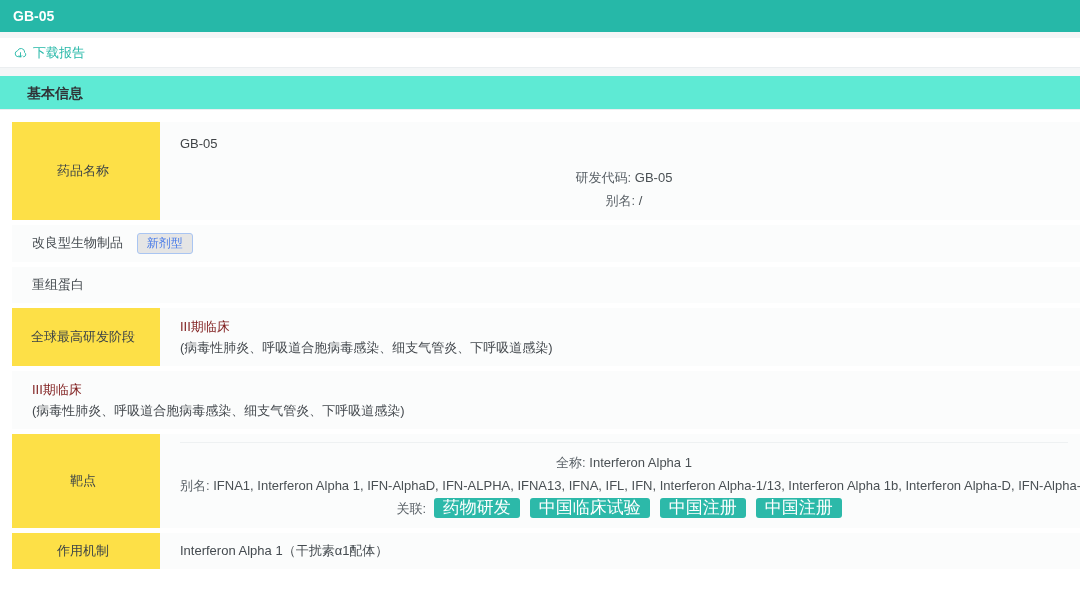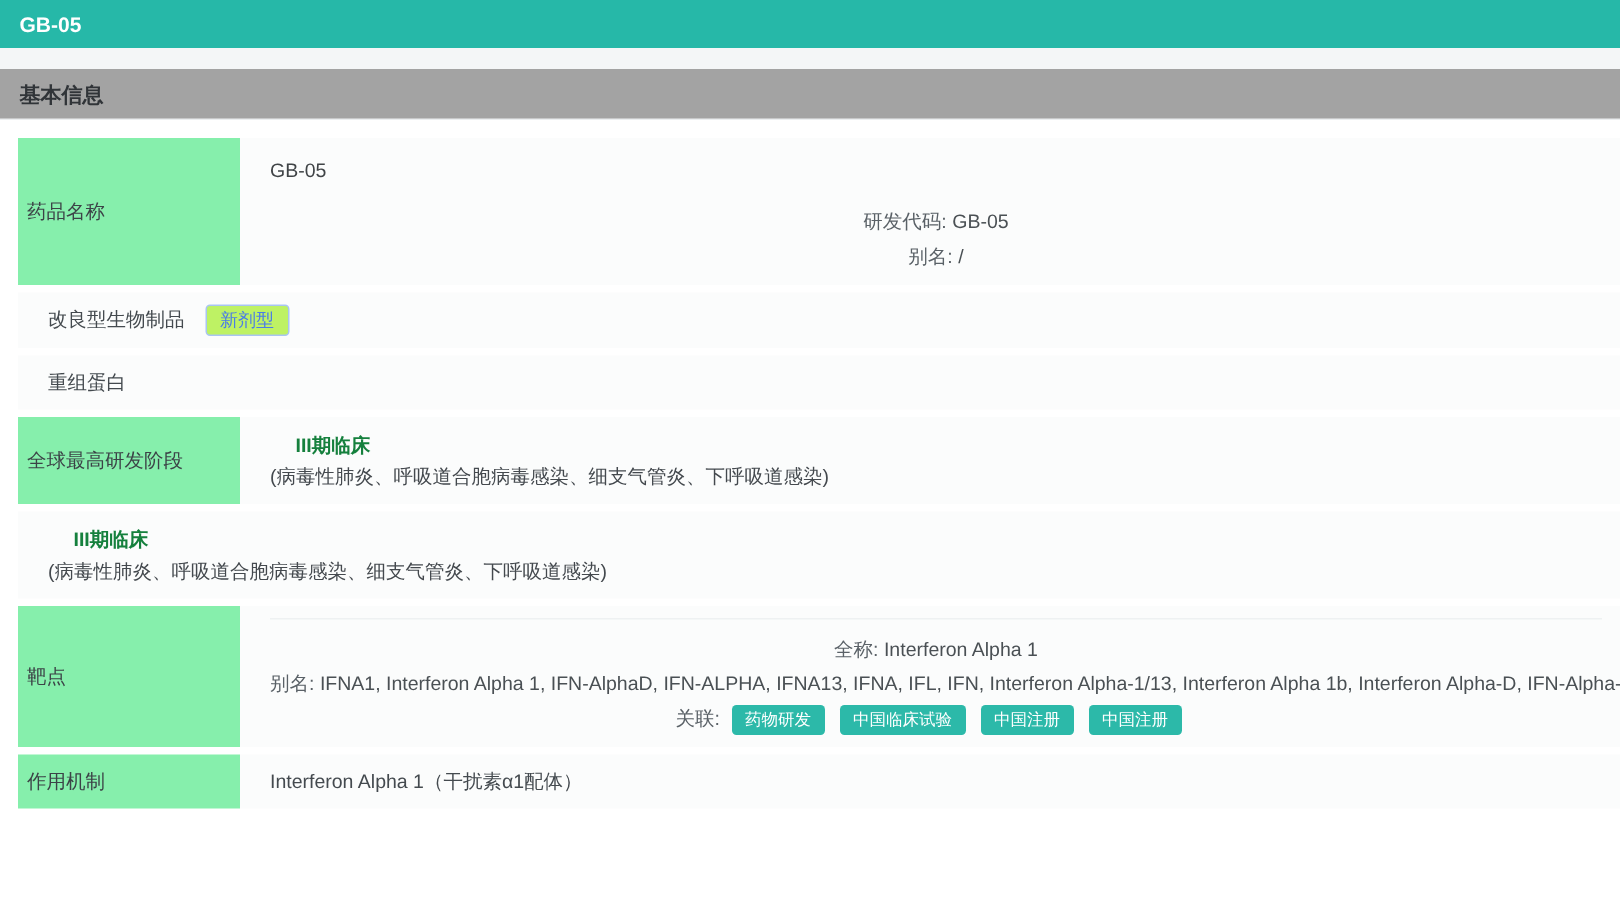--- a/index.html
+++ b/index.html
@@ -12,68 +12,80 @@
   .strip { background: #f4f6f7; }
   .strip.s1 { height: 6px; }
   .strip.s2 { height: 8px; }
 
   .download-bar { height: 30px; background: #ffffff; border-bottom: 1px solid #ebeef0;
     display: flex; align-items: center; padding-left: 13px; }
   .download-link { display: inline-flex; align-items: center; gap: 5px; color: #26b8a8;
     cursor: pointer; text-decoration: none; font-size: 13px; }
   .download-link svg { display: block; }
 
-  .section-bar { height: 34px; background: #a3a3a3; border-bottom: 1px solid #ebeef0;
-    line-height: 34px; padding-left: 13px; }
+  .section-bar { height: 34px; background: #5eead4; border-bottom: 1px solid #ebeef0;
+    line-height: 34px; padding-left: 27px; }
   .section-title { font-weight: bold; font-size: 14px; color: #303438; }
 
   .info-table { margin: 12px 0 0 12px; }
   .row { display: flex; margin-bottom: 5px; }
-  .row-label { width: 148px; flex: 0 0 148px; background: #86efac; color: #3c4347;
-    display: flex; align-items: center; justify-content: flex-start; text-align: right;
+  .row-label { width: 148px; flex: 0 0 148px; background: #fde047; color: #3c4347;
+    display: flex; align-items: center; justify-content: center; text-align: right;
     padding: 8px 12px 8px 6px; line-height: 18px; }
   .row-label .lbl { font-size: 13px; }
   .row-value { flex: 1; background: #fbfcfc; padding: 8px 12px 8px 20px; line-height: 20px;
     overflow: hidden; white-space: nowrap; }
 
   .name-line { margin: 4px 0 12px 0; color: #404447; }
   .sub-line { line-height: 23px; color: #4a5054; text-align: center; }
   .sub-lbl { color: #5a6167; }
 
   .tag-blue { display: inline-block; margin-left: 10px; padding: 1px 9px; font-size: 12px;
-    color: #4a7ce8; background: #bef264; border: 1px solid #a9c5f2; border-radius: 3px;
+    color: #4a7ce8; background: #e5e5e5; border: 1px solid #a9c5f2; border-radius: 3px;
     line-height: 17px; cursor: pointer; }
 
-  .stage-bold { font-weight: bold; color: #15803d; line-height: 21px; margin-left: 17px; }
+  .stage-bold { font-weight: normal; color: #7f1d1d; line-height: 21px; }
   .stage-inds { color: #44494e; line-height: 21px; }
 
   .info-icon { display: inline-flex; align-items: center; justify-content: center;
     width: 15px; height: 15px; margin-left: 5px; border-radius: 50%; background: #e3875e;
     color: #ffffff; font-size: 10px; font-style: italic; font-weight: bold;
     font-family: "Liberation Serif", serif; cursor: pointer; flex: 0 0 15px; }
 
   .gene-line { margin: 2px 0 8px 0; }
   .gene-link { color: #26b8a8; cursor: pointer; text-decoration: none; }
   .gene-cn { color: #404447; margin-left: 14px; }
   .target-divider { border-top: 1px solid #eef1f2; margin: 0 0 8px 0; }
 
-  .tag-teal { display: inline-block; margin-right: 10px; padding: 2px 9px; font-size: 11px;
+  .tag-teal { display: inline-block; margin-right: 10px; padding: 2px 9px; font-size: 17px;
     color: #ffffff; background: #2cb9a9; border-radius: 3px; line-height: 16px; cursor: pointer; }
 </style>
 </head>
 <body>
 
 <div>
 
   <div class="title-bar">
     <span>GB-05</span>
   </div>
 
   <div class="strip s1"></div>
 
+  <div class="download-bar">
+    <a class="download-link">
+      <span>
+        <svg width="15" height="15" viewBox="0 0 1024 1024">
+          <path d="M798 458a254 254 0 0 0-488-62 204 204 0 0 0 26 402h130" fill="none" stroke="#26b8a8" stroke-width="62" stroke-linecap="round"></path>
+          <path d="M706 798h16a150 150 0 0 0 76-280" fill="none" stroke="#26b8a8" stroke-width="62" stroke-linecap="round"></path>
+          <path d="M512 520v280 M512 820l-96-96 M512 820l96-96" fill="none" stroke="#26b8a8" stroke-width="62" stroke-linecap="round" stroke-linejoin="round"></path>
+        </svg>
+      </span>
+      <span>下载报告</span>
+    </a>
+  </div>
 
   <div class="strip s2"></div>
 
   <div class="section-bar">
     <span class="section-title">基本信息</span>
   </div>
 
   <div class="info-table">
 
     <div class="row">

